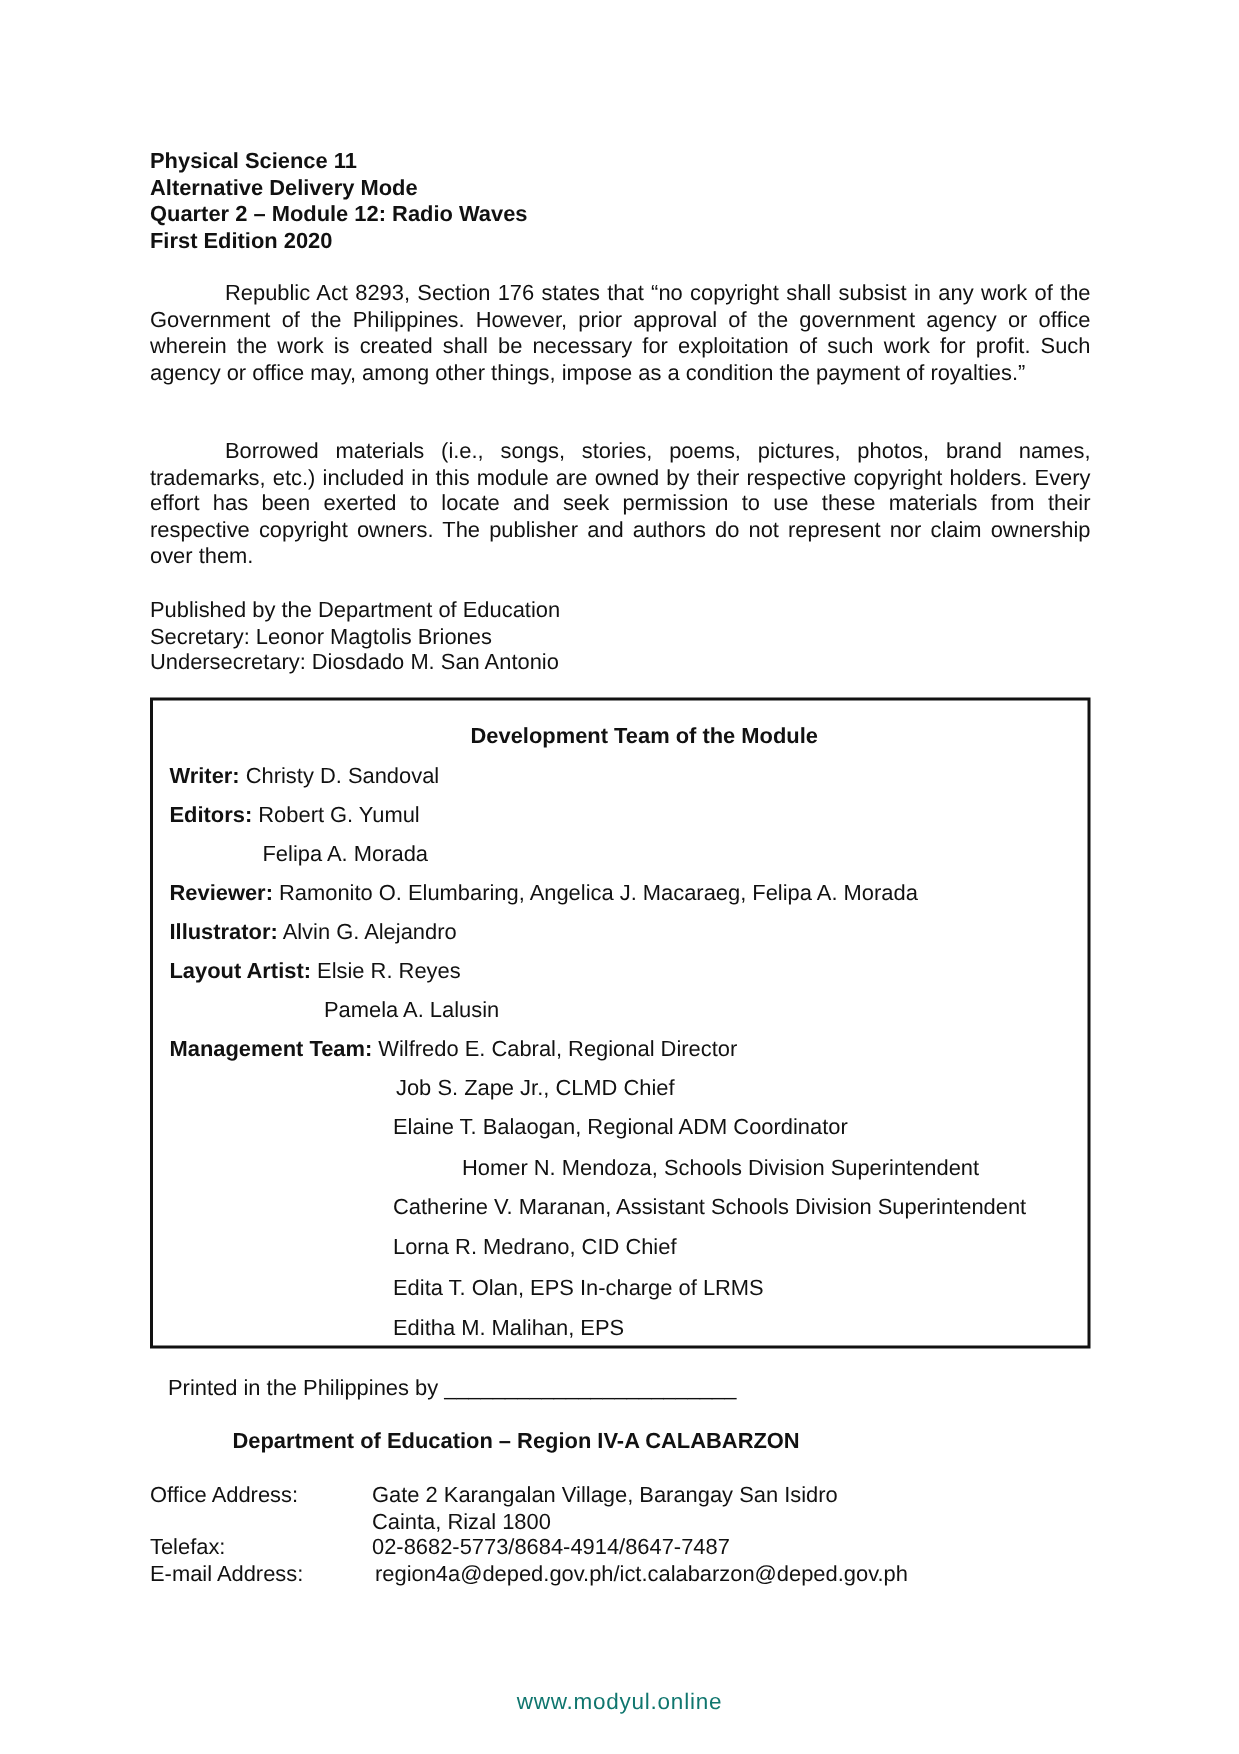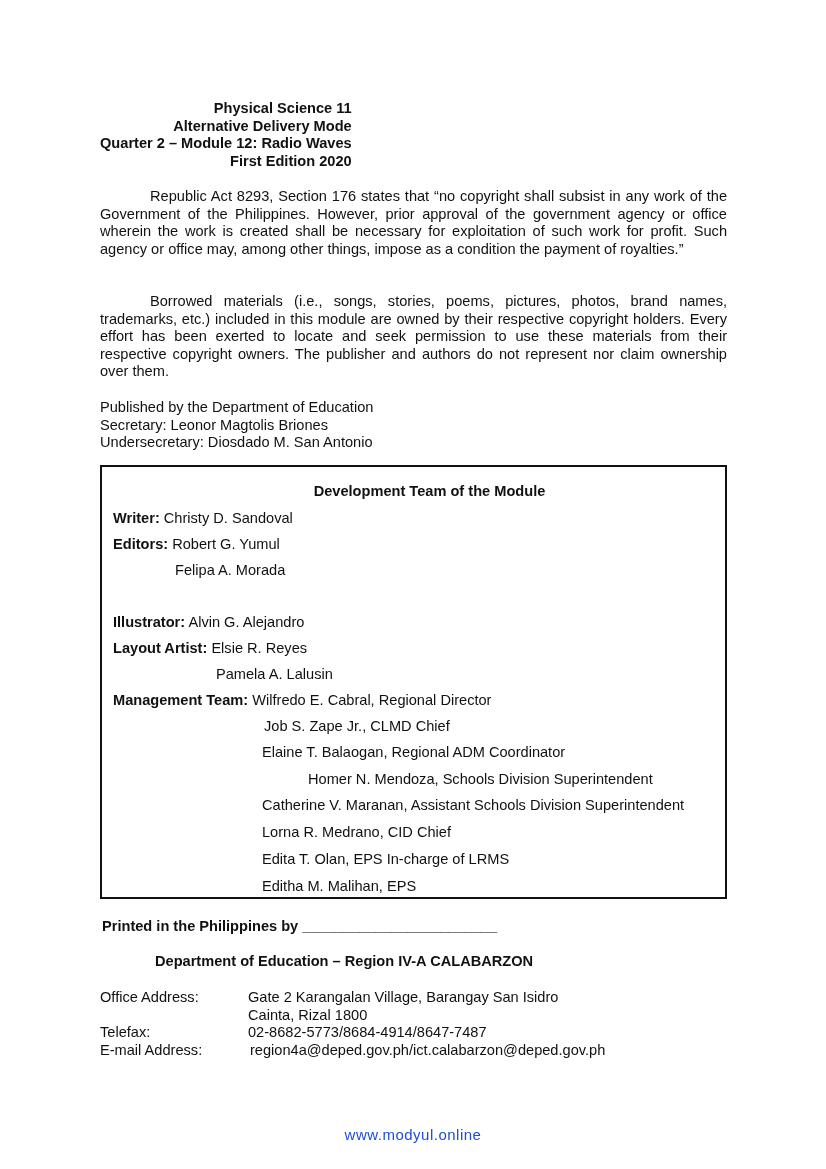--- a/index.html
+++ b/index.html
@@ -1,44 +1,44 @@
 <!DOCTYPE html>
 <html><head>
 <meta charset="utf-8">
 <style>
   html, body { margin: 0; padding: 0; background: #ffffff; }
   body {
     width: 826px; height: 1169px; position: relative; overflow: hidden;
     font-family: "Liberation Sans", sans-serif; color: #111; font-size: 14.6px;
   }
   .page { position: absolute; left: 100px; top: 0; width: 627px; }
-  .heading { position: absolute; left: 0; top: 100px; font-weight: bold; line-height: 17.6px; text-align: right; }
+  .heading { position: absolute; left: 0; top: 100px; font-weight: bold; line-height: 17.6px; }
   .heading div { white-space: nowrap; }
   .para { position: absolute; left: 0; width: 627px; text-align: justify; line-height: 17.6px; margin: 0; text-indent: 50px; }
   .para b { font-weight: normal; margin-top: 31px; }
   #p1 { top: 188px; }
   #p2 { top: 293px; }
   .pub { position: absolute; left: 0; top: 399px; line-height: 17.6px; }
   .pub div { white-space: nowrap; }
   .box {
     position: absolute; left: 0; top: 465px; width: 623px; height: 430px;
     border: 2px solid #111; box-sizing: content-box;
   }
   .box-title { position: absolute; left: 16px; width: 100%; top: 16px; text-align: center; font-weight: bold; }
   .row { position: absolute; white-space: nowrap; }
   .row b { font-weight: bold; }
-  .printed { position: absolute; left: 2px; top: 918px; font-weight: bold; white-space: nowrap; }
+  .printed { position: absolute; left: 12px; top: 918px; font-weight: normal; white-space: nowrap; }
   .region { position: absolute; left: 16px; top: 953px; font-weight: bold; white-space: nowrap; margin-left: 39px; }
   .contact { position: absolute; left: 0; top: 989px; line-height: 17.6px; }
   .crow { position: relative; height: 17.6px; white-space: nowrap; }
   .clabel { position: absolute; left: 0; }
   .cval { position: absolute; left: 148px; }
   .watermark {
     position: absolute; left: 0; width: 826px; top: 1126px; text-align: center;
-    color: #1d4ed8; font-size: 15px; letter-spacing: 0.5px;
+    color: #0f766e; font-size: 15px; letter-spacing: 0.5px;
   }
 </style>
 </head>
 <body>
 
 <div class="page">
 
   <div class="heading">
     <div>Physical Science 11</div>
     <div>Alternative Delivery Mode</div>
@@ -57,20 +57,21 @@
   </div>
 
   <div class="box">
     <div class="box-title">Development Team of the Module</div>
 
     <div class="row" style="left:11px; top:43px;"><b>Writer:</b><span> Christy D. Sandoval</span></div>
 
     <div class="row" style="left:11px; top:69px;"><b>Editors:</b><span> Robert G. Yumul</span></div>
     <div class="row" style="left:73px; top:95px;">Felipa A. Morada</div>
 
+    <div class="row" style="left:11px; top:121px;"><b>Reviewer:</b><span> Ramonito O. Elumbaring, Angelica J. Macaraeg, Felipa A. Morada</span></div>
 
     <div class="row" style="left:11px; top:147px;"><b>Illustrator:</b><span> Alvin G. Alejandro</span></div>
 
     <div class="row" style="left:11px; top:173px;"><b>Layout Artist:</b><span> Elsie R. Reyes</span></div>
     <div class="row" style="left:114px; top:199px;">Pamela A. Lalusin</div>
 
     <div class="row" style="left:11px; top:225px;"><b>Management Team:</b><span> Wilfredo E. Cabral, Regional Director</span></div>
     <div class="row" style="left:162px; top:251px;">Job S. Zape Jr., CLMD Chief</div>
     <div class="row" style="left:160px; top:277px;">Elaine T. Balaogan, Regional ADM Coordinator</div>
     <div class="row" style="left:160px; top:304px;margin-left:46px;">Homer N. Mendoza, Schools Division Superintendent</div>

